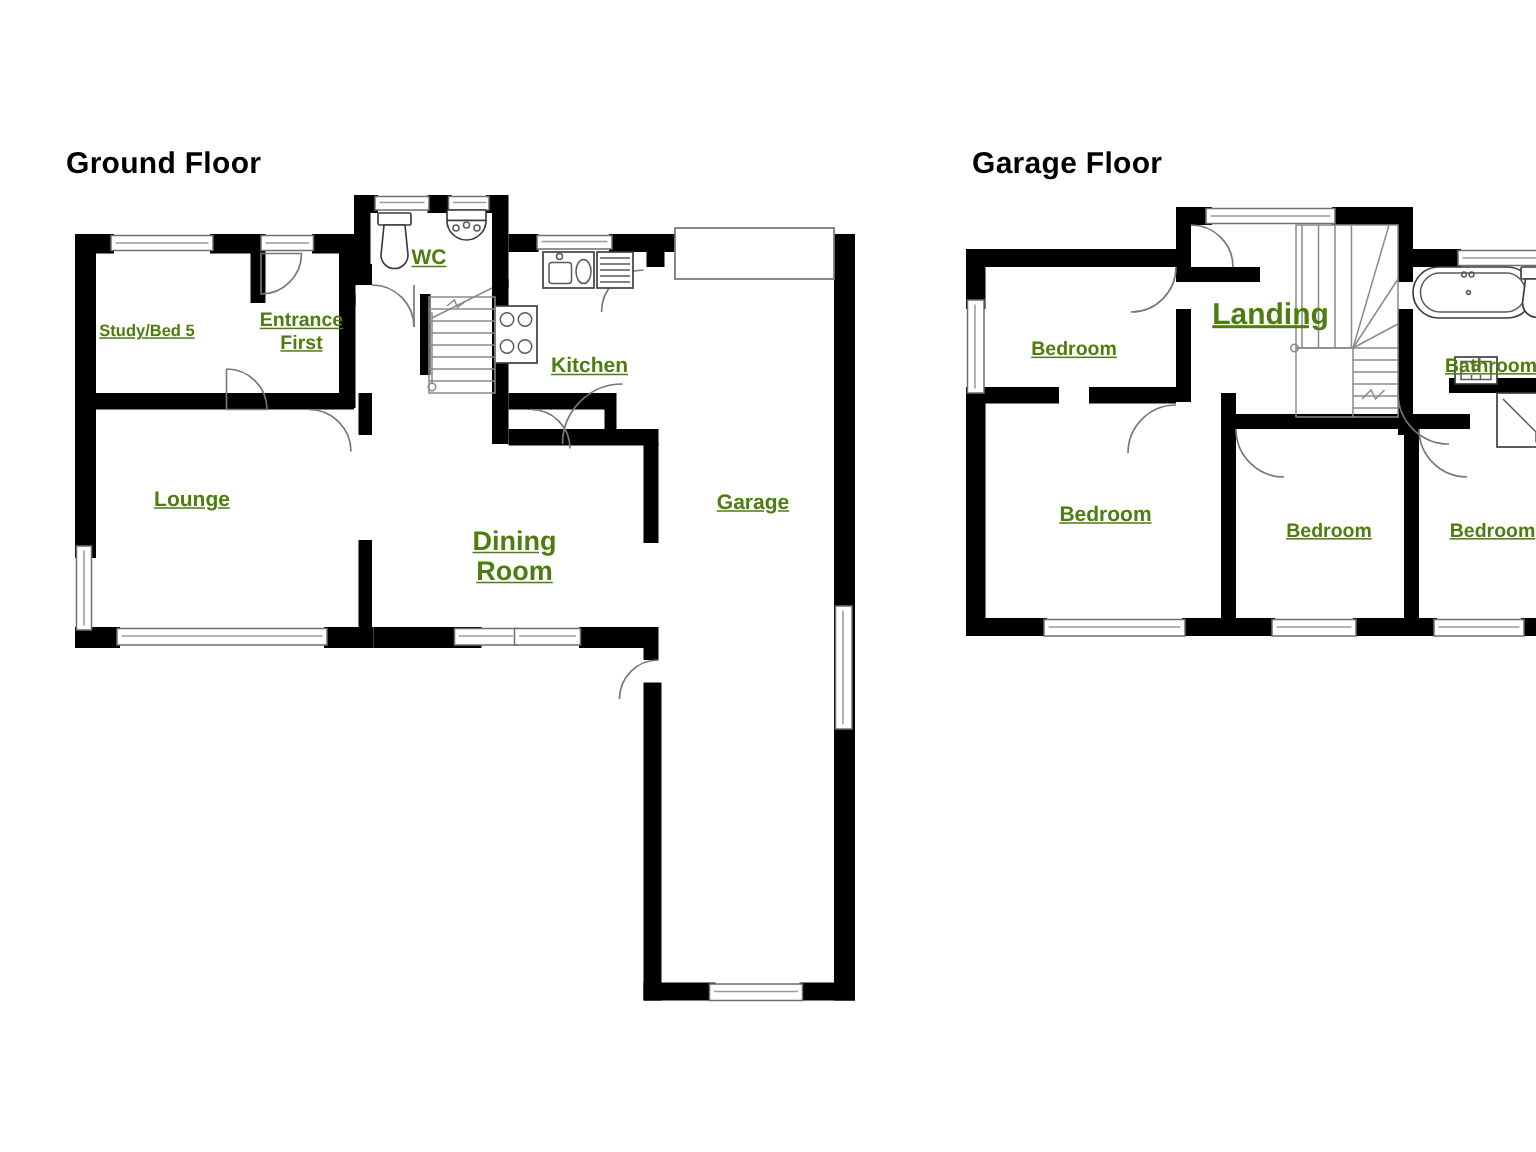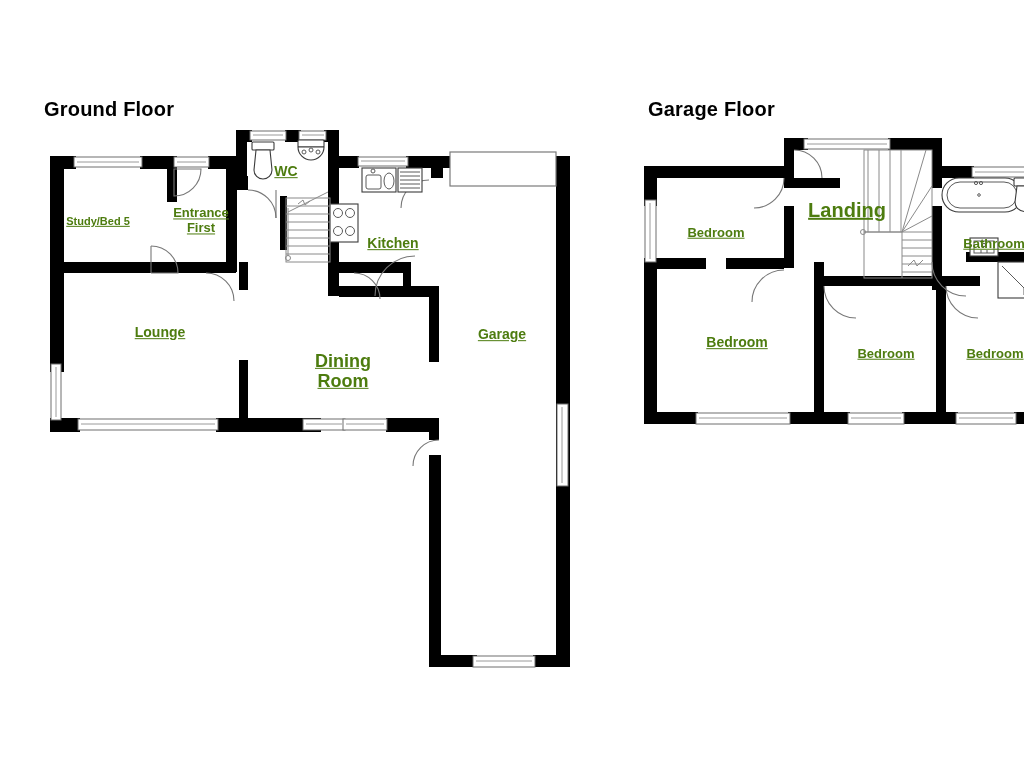--- a/index.html
+++ b/index.html
@@ -399,21 +399,21 @@
 
   <div class="room-label" style="left:62px; top:221px; font-size:11px;">Study/Bed 5</div>
 
   <div class="room-label" style="left:165px; top:221px; font-size:13px;">Entrance
 First</div>
 
   <div class="room-label" style="left:250px; top:172px; font-size:14px;">WC</div>
 
   <div class="room-label" style="left:357px; top:244px; font-size:14px;">Kitchen</div>
 
-  <div class="room-label" style="left:124px; top:333px; font-size:14px;">Lounge</div>
+  <div class="room-label" style="left:92px; top:333px; font-size:14px;">Lounge</div>
 
   <div class="room-label" style="left:307px; top:371px; font-size:18px;">Dining
 Room</div>
 
   <div class="room-label" style="left:466px; top:335px; font-size:14px;">Garage</div>
 
   <div class="room-label" style="left:680px; top:233px; font-size:13px;">Bedroom</div>
 
   <div class="room-label" style="left:811px; top:210px; font-size:20px;">Landing</div>
 

